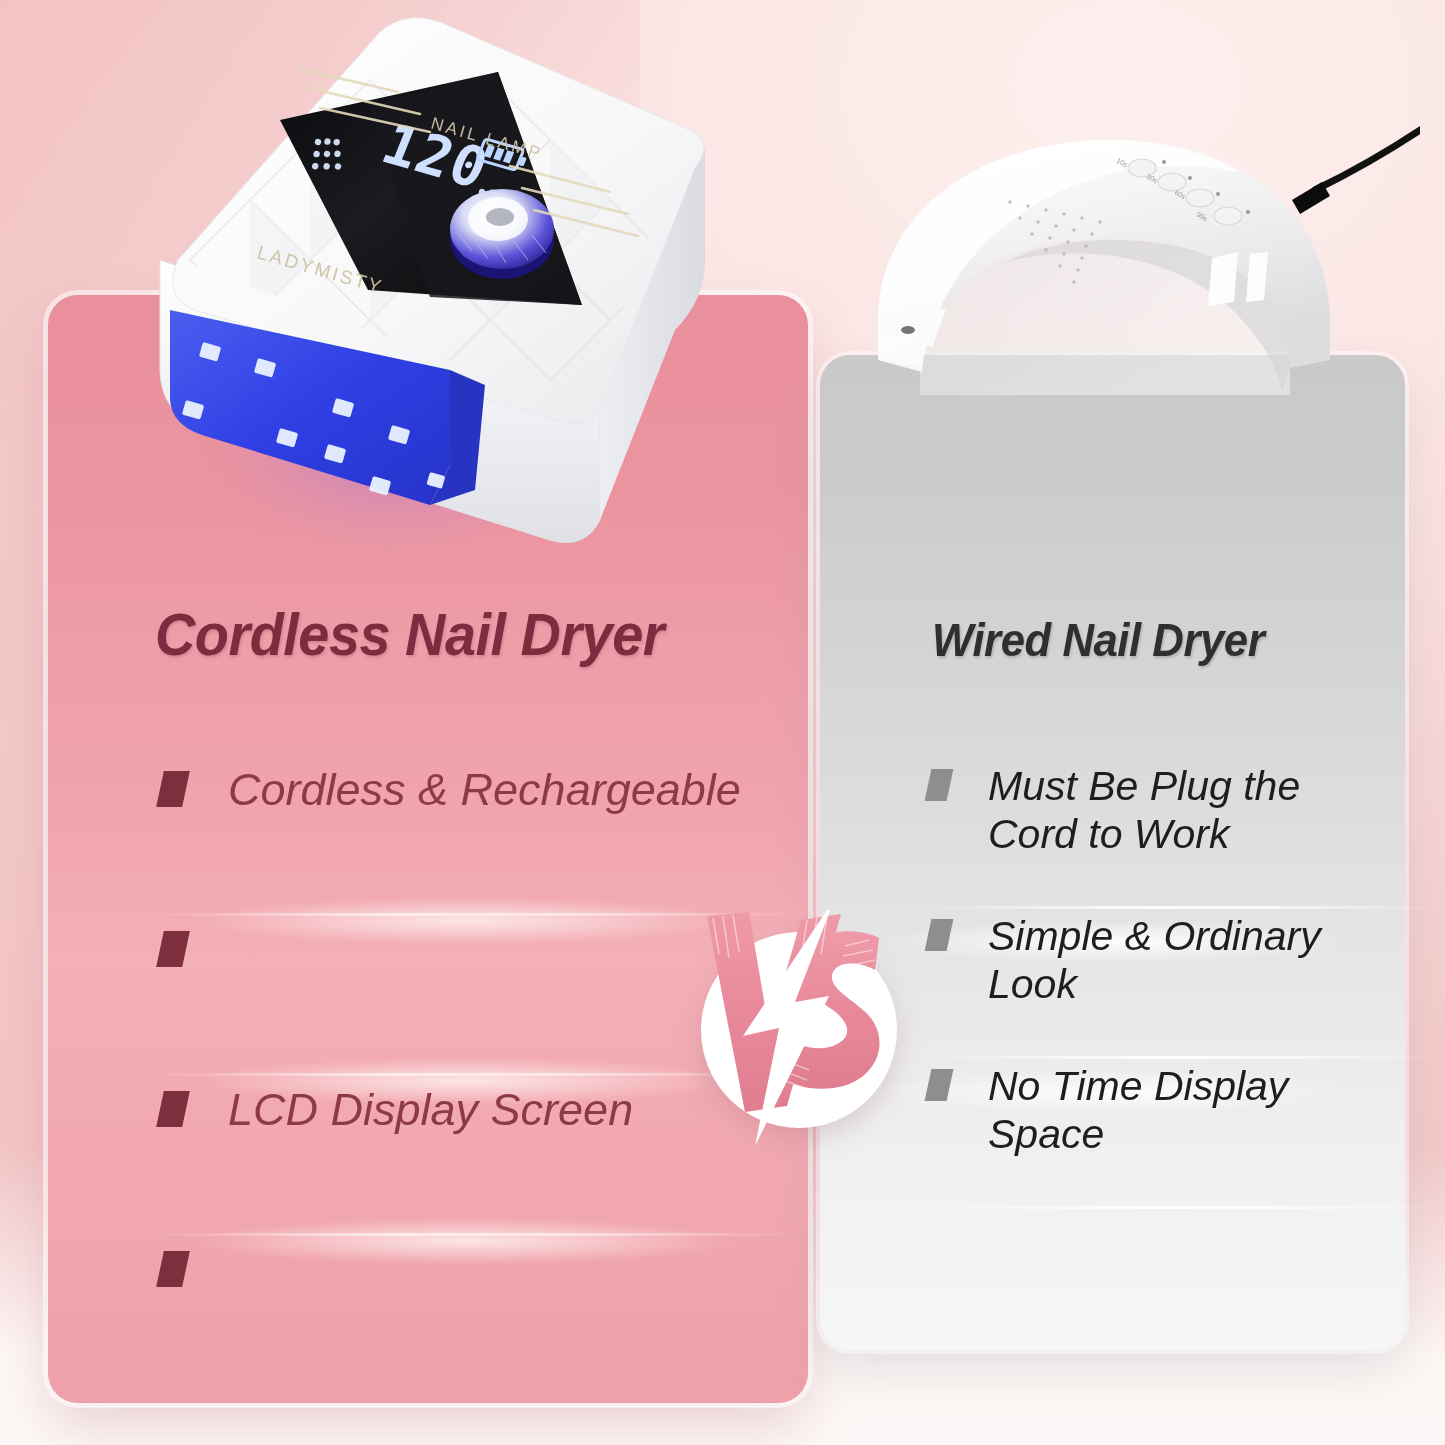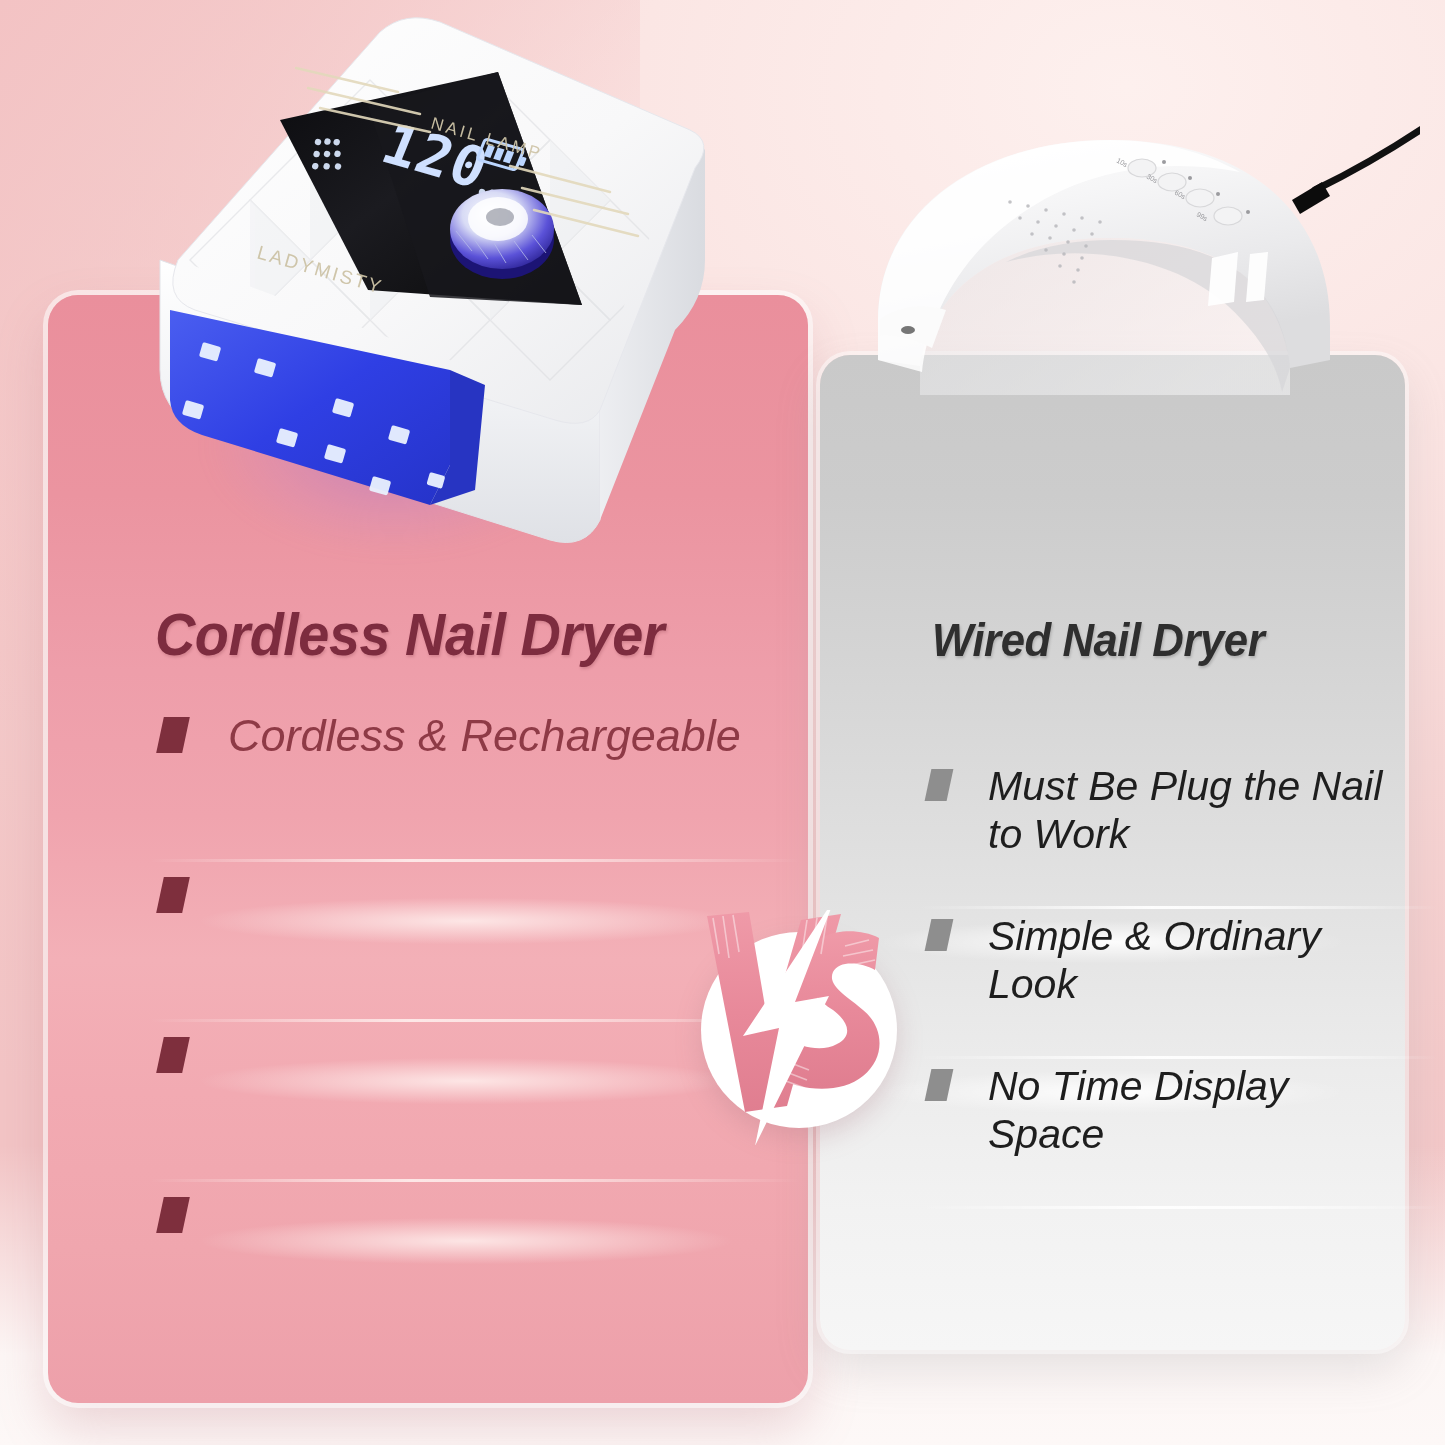--- a/index.html
+++ b/index.html
@@ -72,21 +72,21 @@
     left:155px;top:600px;font-size:60px;color:#7d2c3f;
     text-shadow:1px 2px 3px rgba(120,40,55,.22);
   }
   .heading-gray{
     left:932px;top:612px;font-size:47px;color:#2f2f2f;
     text-shadow:1px 2px 3px rgba(0,0,0,.18);
   }
 
   
   .list{position:absolute;}
-  .list-pink{left:160px;top:709px;width:600px;}
+  .list-pink{left:160px;top:763px;width:600px;}
   .list-gray{left:928px;top:762px;width:470px;}
 
   .row{position:relative;display:flex;align-items:flex-start;}
   .row .bullet{
     flex:0 0 auto;
     width:26px;height:36px;
     transform:skewX(-12deg);
     margin-top:8px;
   }
   .list-pink .row .bullet{background:#7e2f3d;}
@@ -399,33 +399,34 @@
     </div>
     <div class="divider" style="top:150px"></div>
 
     <div class="row">
       <div class="bullet"></div>
     </div>
     <div class="divider" style="top:310px"></div>
 
     <div class="row">
       <div class="bullet"></div>
+      <div class="txt">LCD Display Screen</div>
     </div>
     <div class="divider" style="top:470px"></div>
 
     <div class="row">
       <div class="bullet"></div>
     </div>
   </div>
 
   <div class="list list-gray">
 
     <div class="row">
       <div class="bullet"></div>
-      <div class="txt">Must Be Plug the Nail to Work</div>
+      <div class="txt">Must Be Plug the Cord to Work</div>
     </div>
     <div class="divider" style="top:144px"></div>
 
     <div class="row">
       <div class="bullet"></div>
       <div class="txt">Simple &amp; Ordinary Look</div>
     </div>
     <div class="divider" style="top:294px"></div>
 
     <div class="row">

